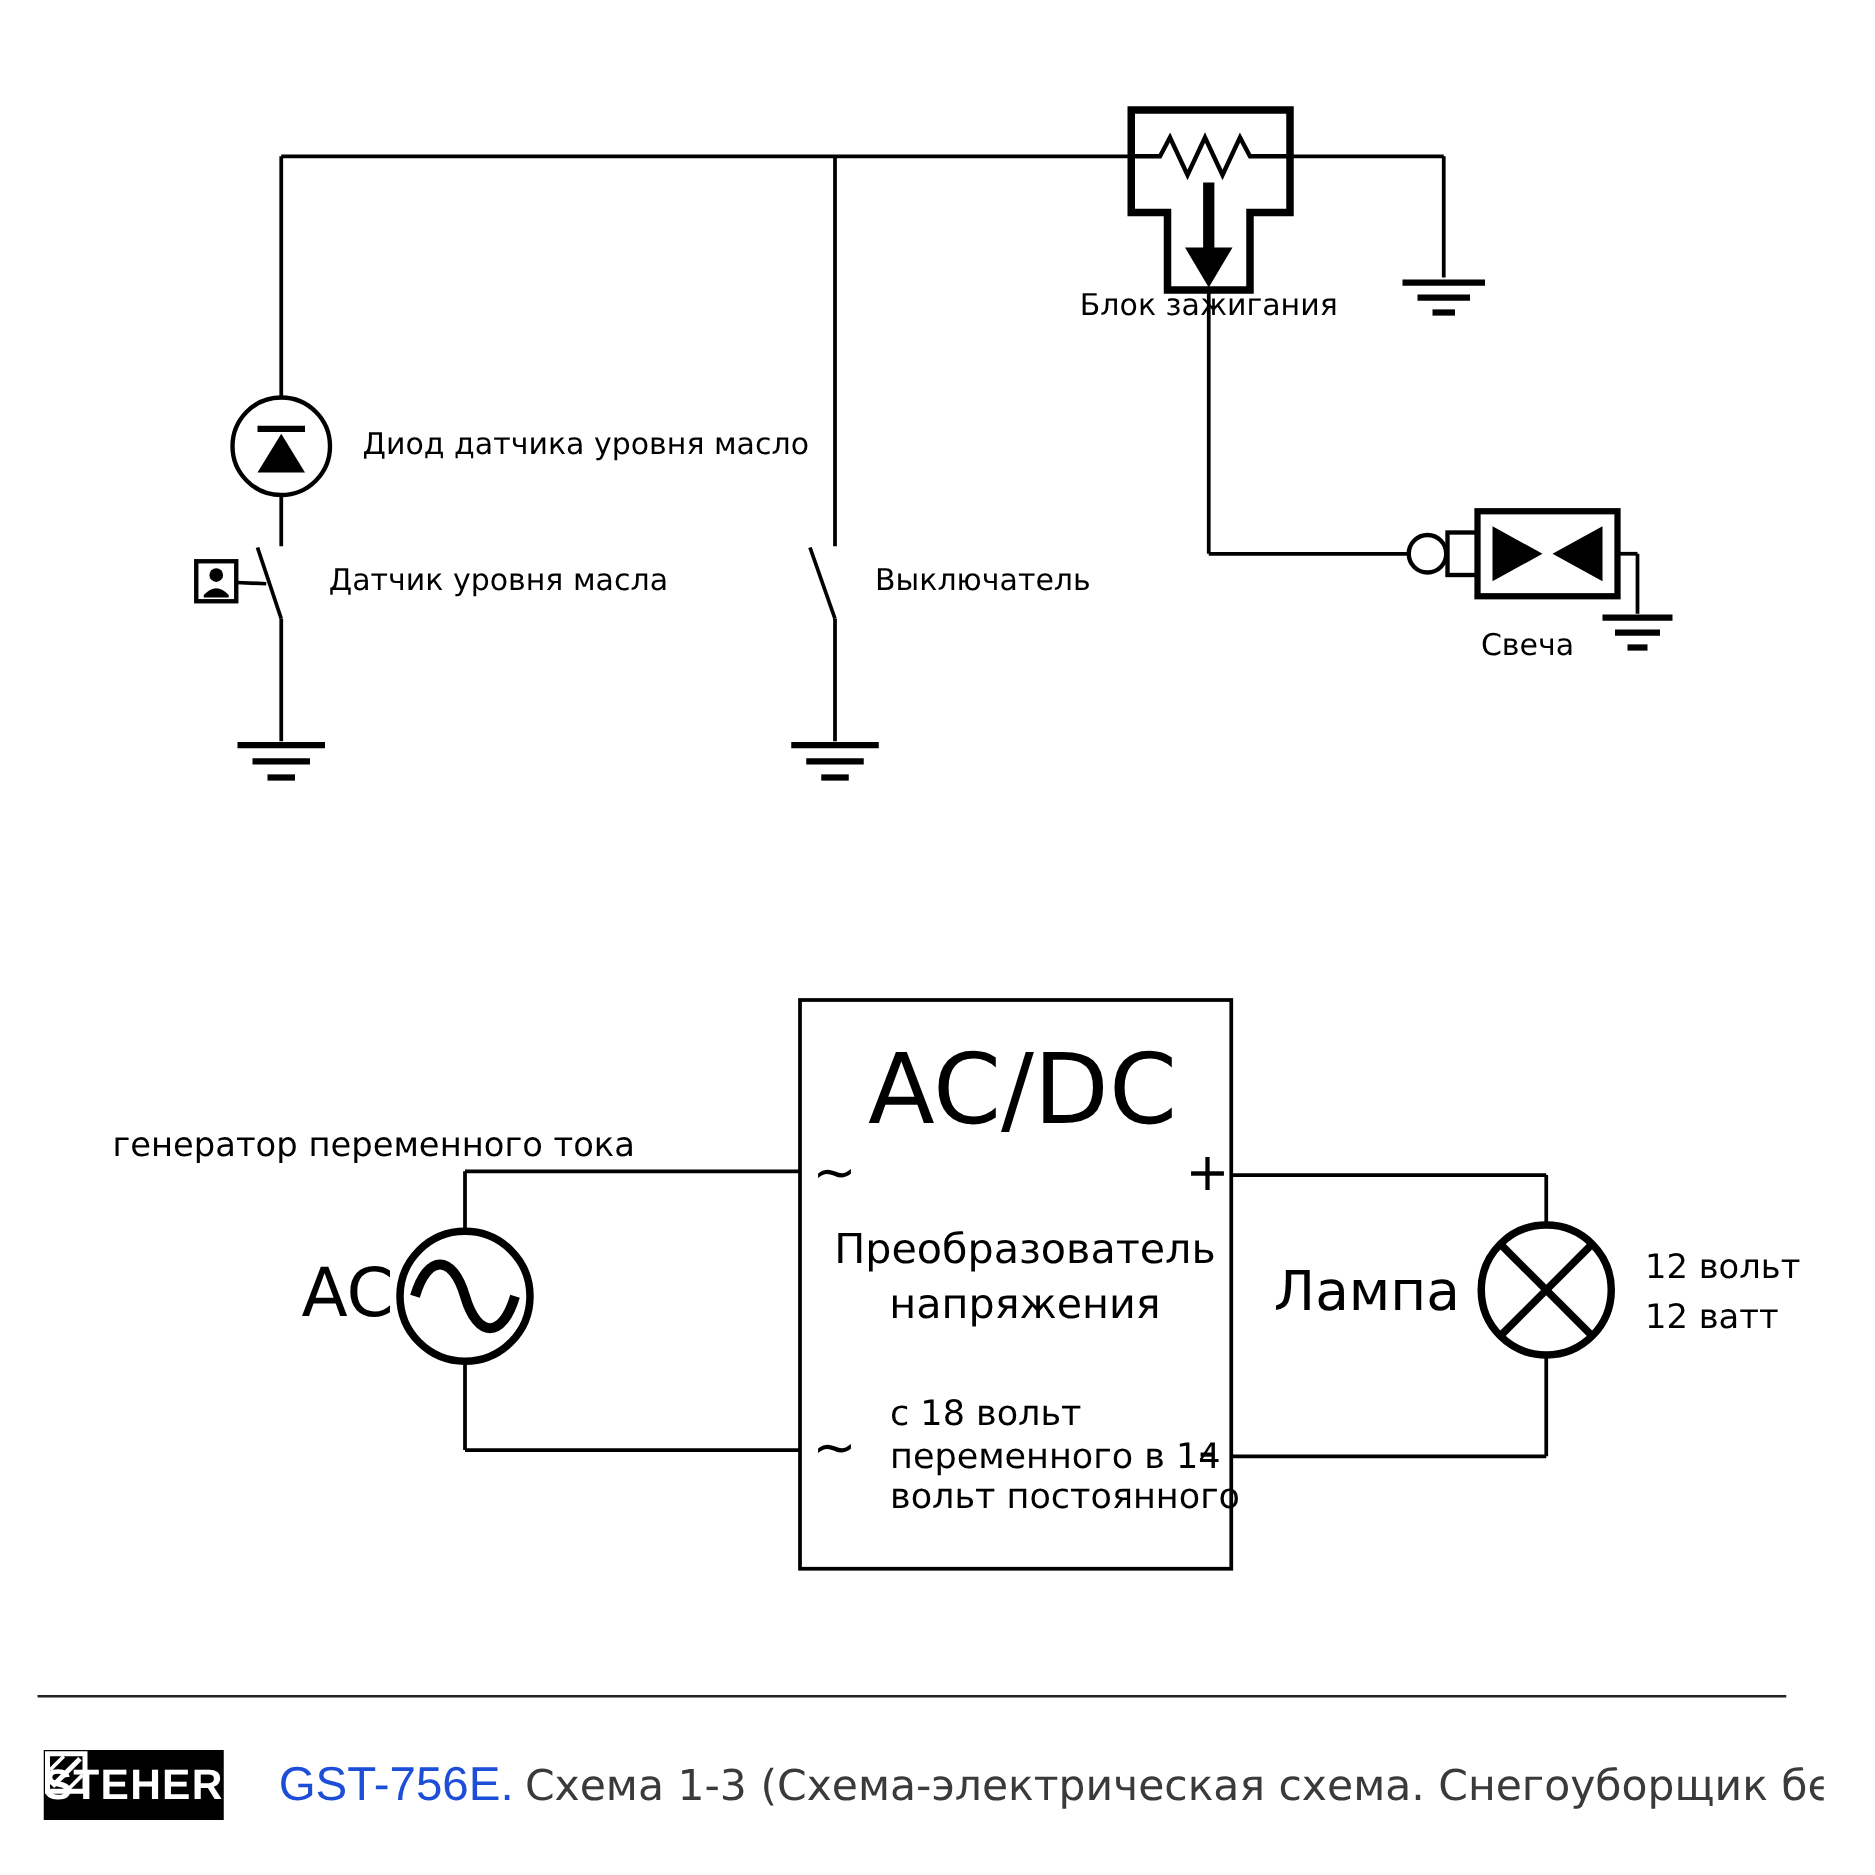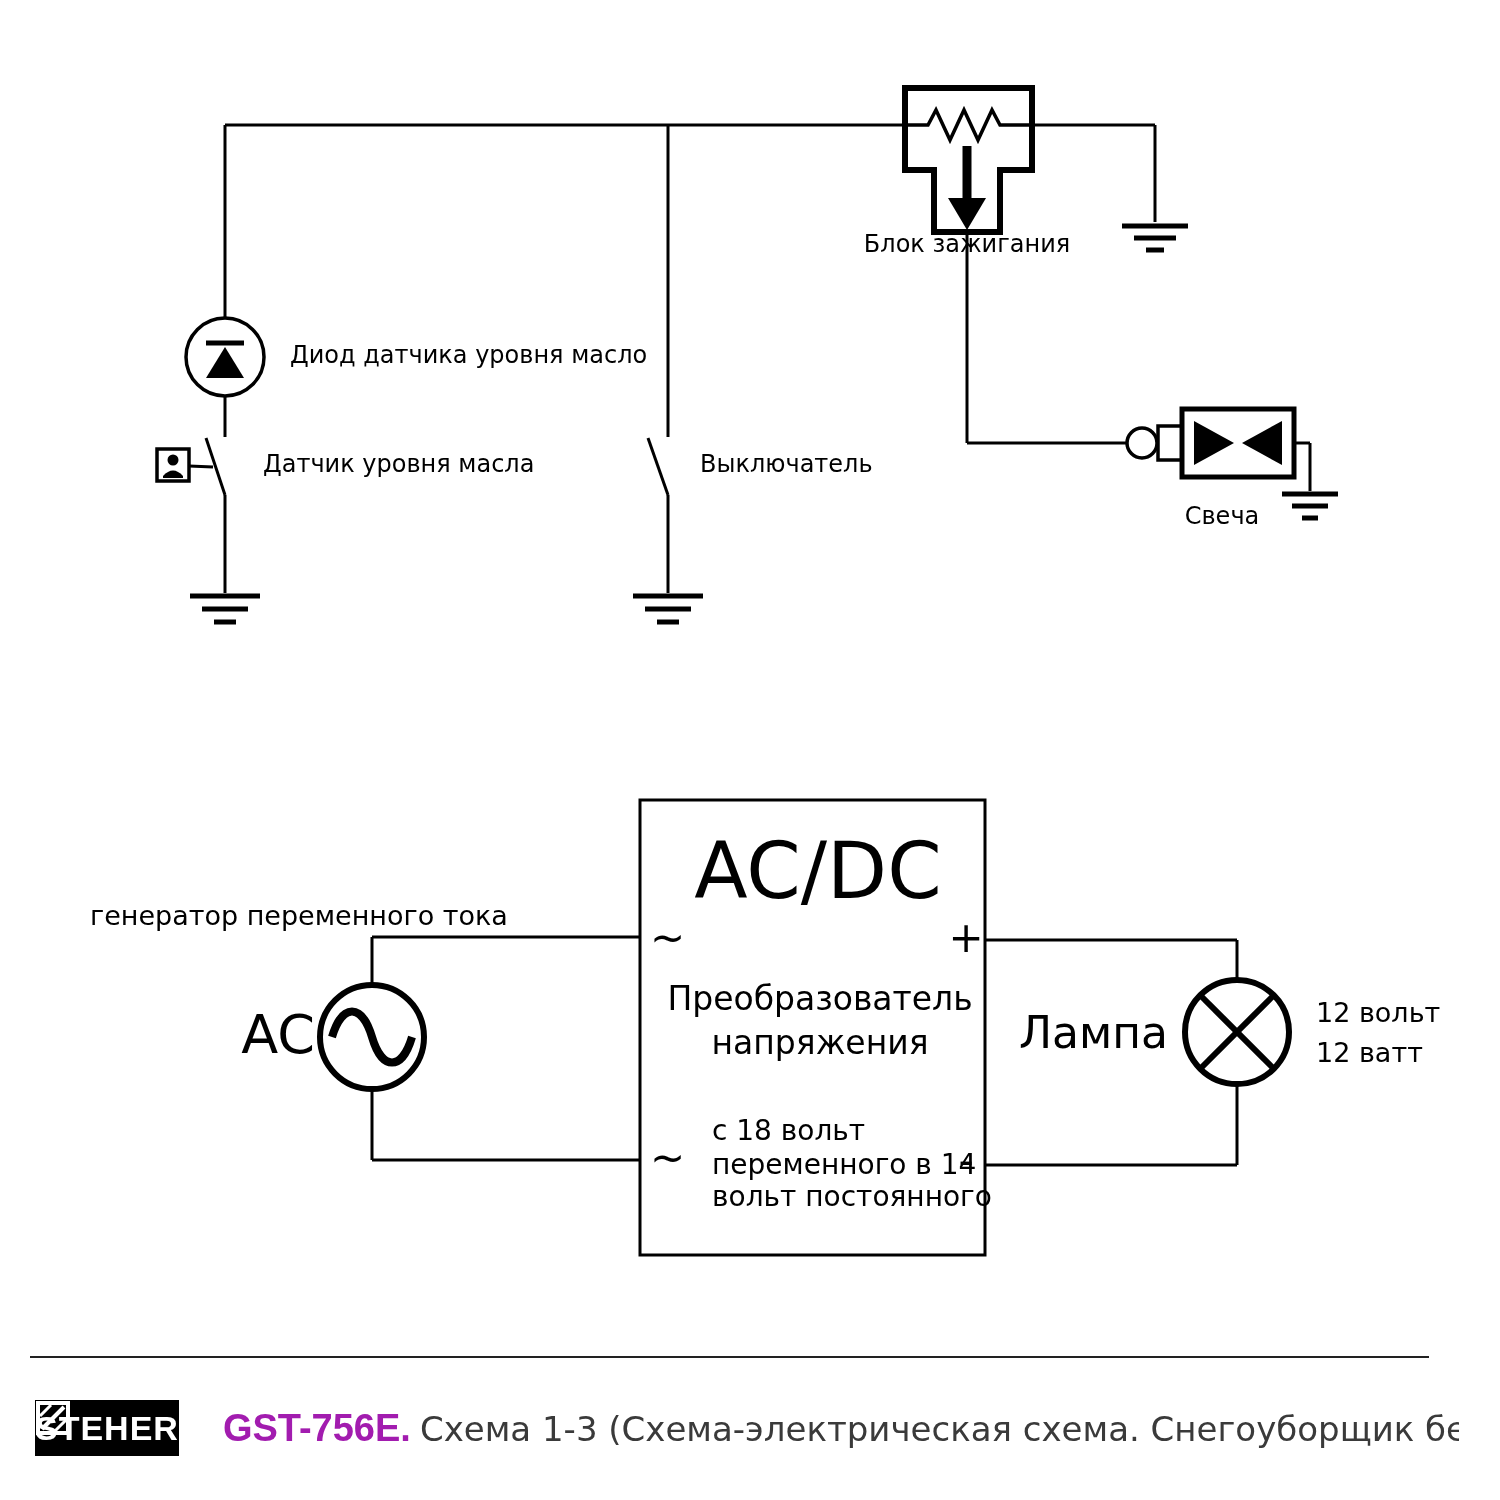--- a/index.html
+++ b/index.html
@@ -32,21 +32,21 @@
     background:#000;color:#fff;
     height:56px;width:212px;
     display:flex;align-items:center;justify-content:center;gap:9px;
     font-weight:bold;font-size:34px;letter-spacing:1px;
     font-family:"Liberation Sans", sans-serif;
   }
   .caption-line{
     font-size:34px;color:#3a3a3a;white-space:nowrap;
   }
   .model{
-    font-weight:bold;color:#a21caf;font-size:38px;margin-right:9px;
+    font-weight:normal;color:#1d4ed8;font-size:38px;margin-right:9px;
     font-family:"Liberation Sans", sans-serif;
   }
 </style>
 </head>
 <body>
 
 <div class="canvas">
 
   <svg viewBox="0 0 1500 1500" width="1500" height="1500">
 

